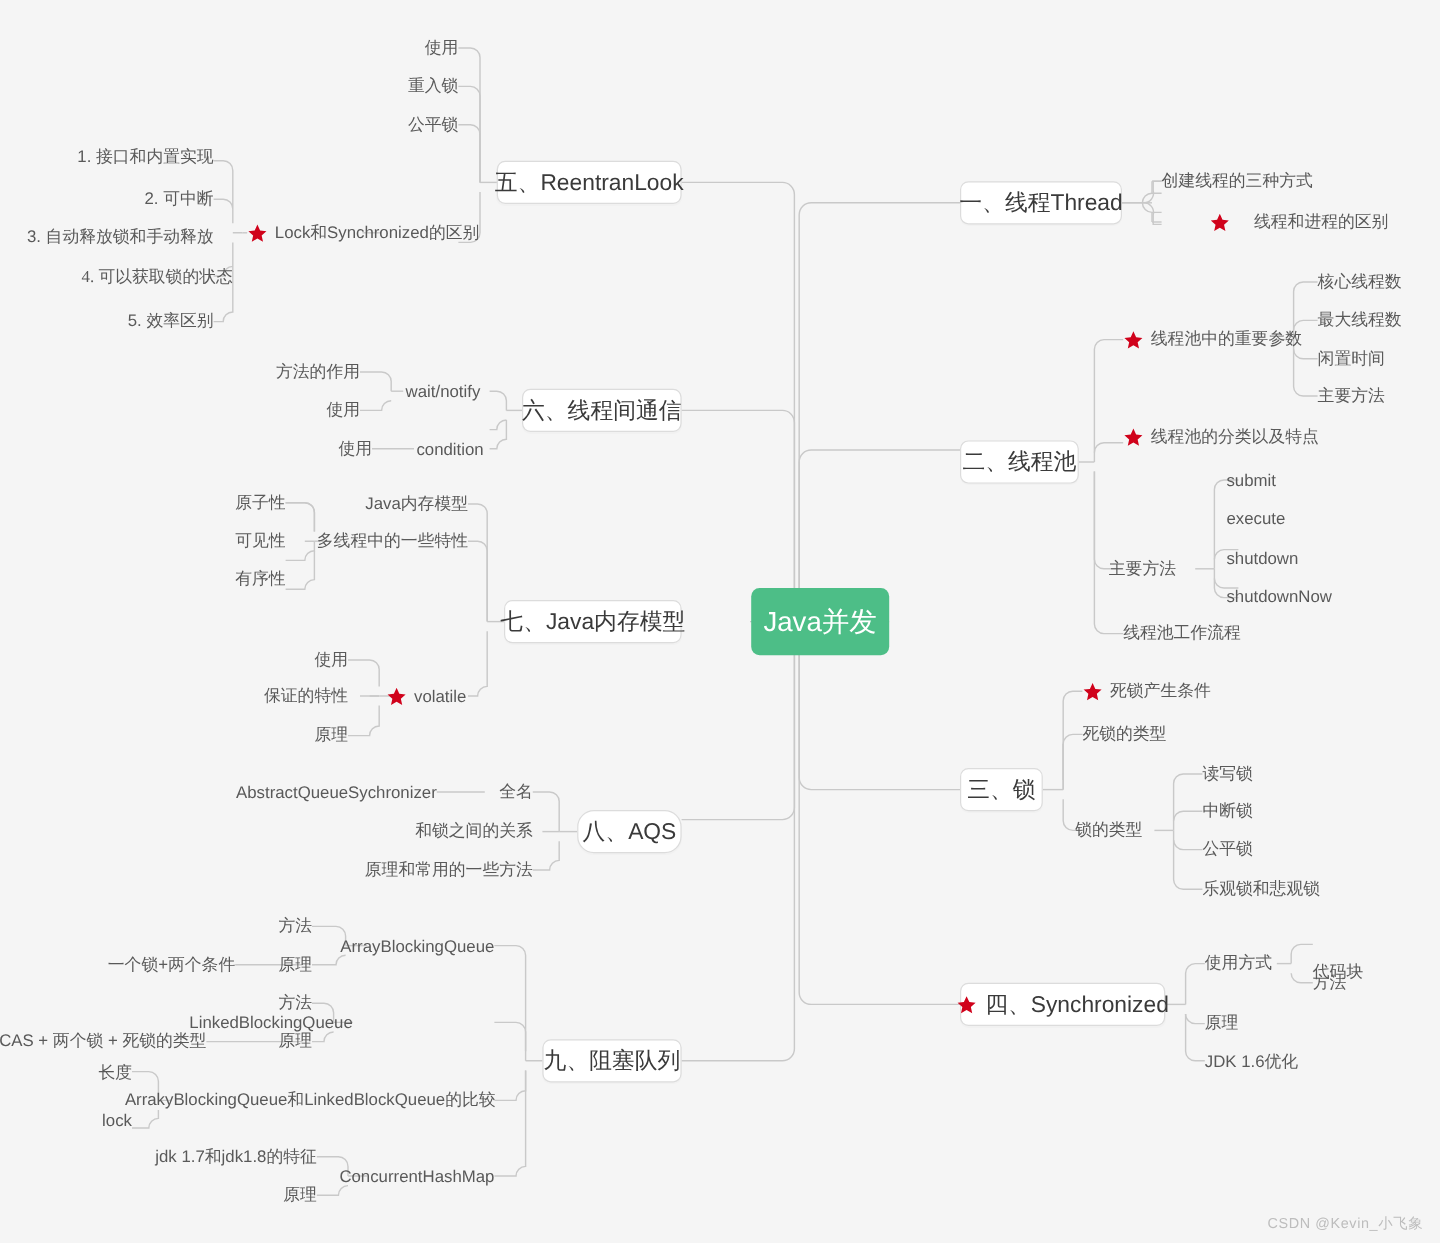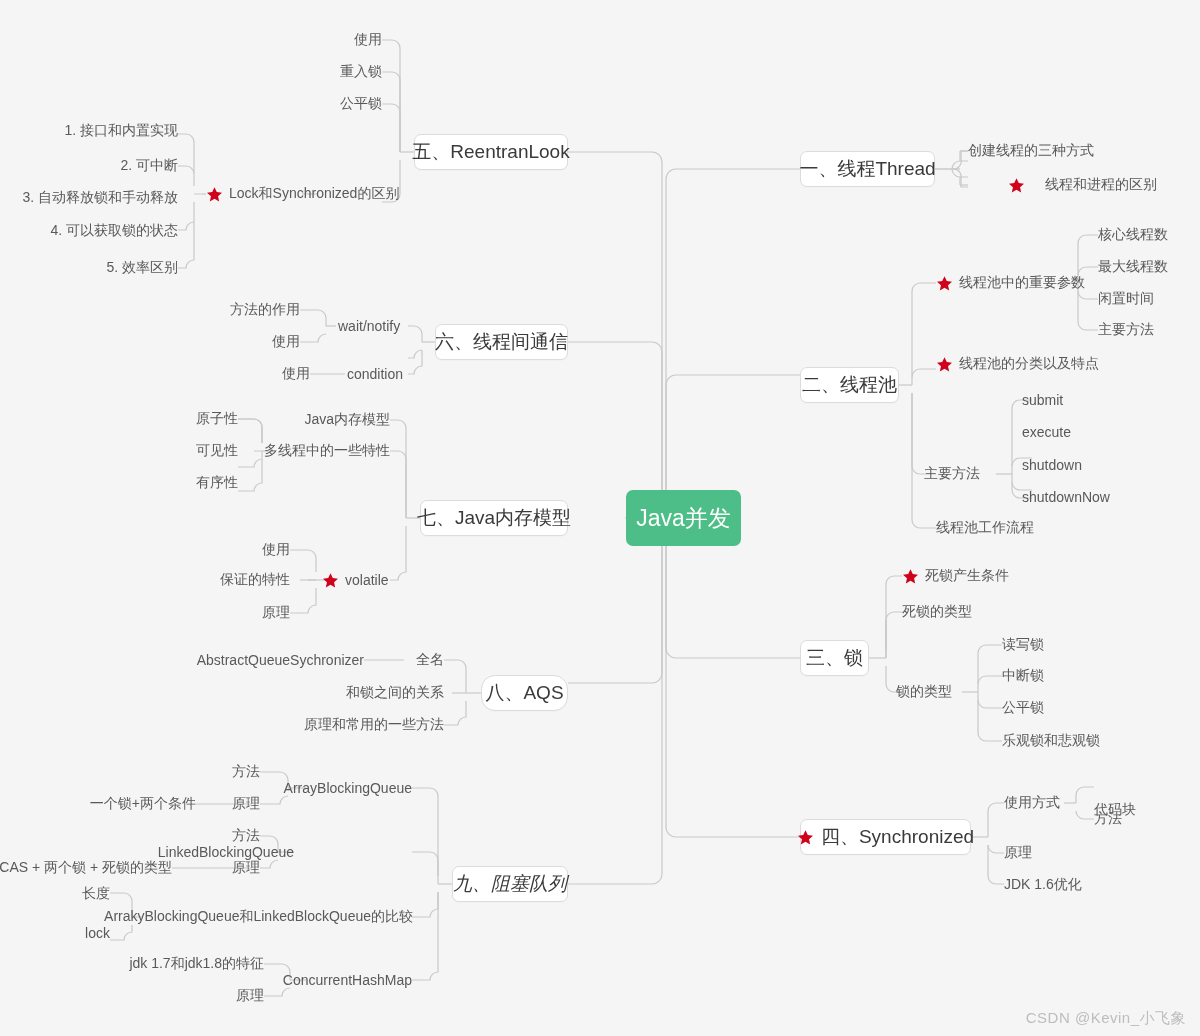--- a/index.html
+++ b/index.html
@@ -59,21 +59,21 @@
     width:17px;height:17px;
     flex:0 0 auto;
     position:relative;
     top:0px;
   }
   .star svg{display:block;width:17px;height:17px;}
 
   .watermark{
     position:absolute;
     right:14px;bottom:8px;
-    font-size:15px;
+    font-size:12px;
     color:#bdbdbd;
     letter-spacing:0.5px;
   }
 </style>
 </head>
 <body>
 
 <div id="canvas">
 
   <svg id="wires" viewBox="0 0 1200 1036">
@@ -380,21 +380,21 @@
   </div>
   <div class="node leaf align-right" style="left:18px;top:122px;width:160px;">
     <span>1. 接口和内置实现</span>
   </div>
   <div class="node leaf align-right" style="left:18px;top:157px;width:160px;">
     <span>2. 可中断</span>
   </div>
   <div class="node leaf align-right" style="left:8px;top:189px;width:170px;">
     <span>3. 自动释放锁和手动释放</span>
   </div>
-  <div class="node leaf align-right" style="left:18px;top:222px;width:160px;">
+  <div class="node leaf align-right" style="left:34px;top:222px;width:160px;font-family:Liberation Serif, serif;">
     <span>4. 可以获取锁的状态</span>
   </div>
   <div class="node leaf align-right" style="left:18px;top:259px;width:160px;">
     <span>5. 效率区别</span>
   </div>
 
   <div class="node boxed" style="left:435px;top:324px;width:133px;height:36px;">
     <span>六、线程间通信</span>
   </div>
   <div class="node leaf align-left" style="left:338px;top:317px;width:90px;">
@@ -458,21 +458,21 @@
   <div class="node leaf align-right" style="left:190px;top:651px;width:174px;">
     <span>AbstractQueueSychronizer</span>
   </div>
   <div class="node leaf align-right" style="left:324px;top:684px;width:120px;">
     <span>和锁之间的关系</span>
   </div>
   <div class="node leaf align-right" style="left:284px;top:716px;width:160px;">
     <span>原理和常用的一些方法</span>
   </div>
 
-  <div class="node boxed" style="left:452px;top:866px;width:116px;height:36px;font-style:italic;">
+  <div class="node boxed" style="left:452px;top:866px;width:116px;height:36px;">
     <span>九、阻塞队列</span>
   </div>
 
   <div class="node leaf align-right" style="left:262px;top:779px;width:150px;">
     <span>ArrayBlockingQueue</span>
   </div>
   <div class="node leaf align-right" style="left:180px;top:763px;width:80px;">
     <span>方法</span>
   </div>
   <div class="node leaf align-right" style="left:180px;top:795px;width:80px;">

